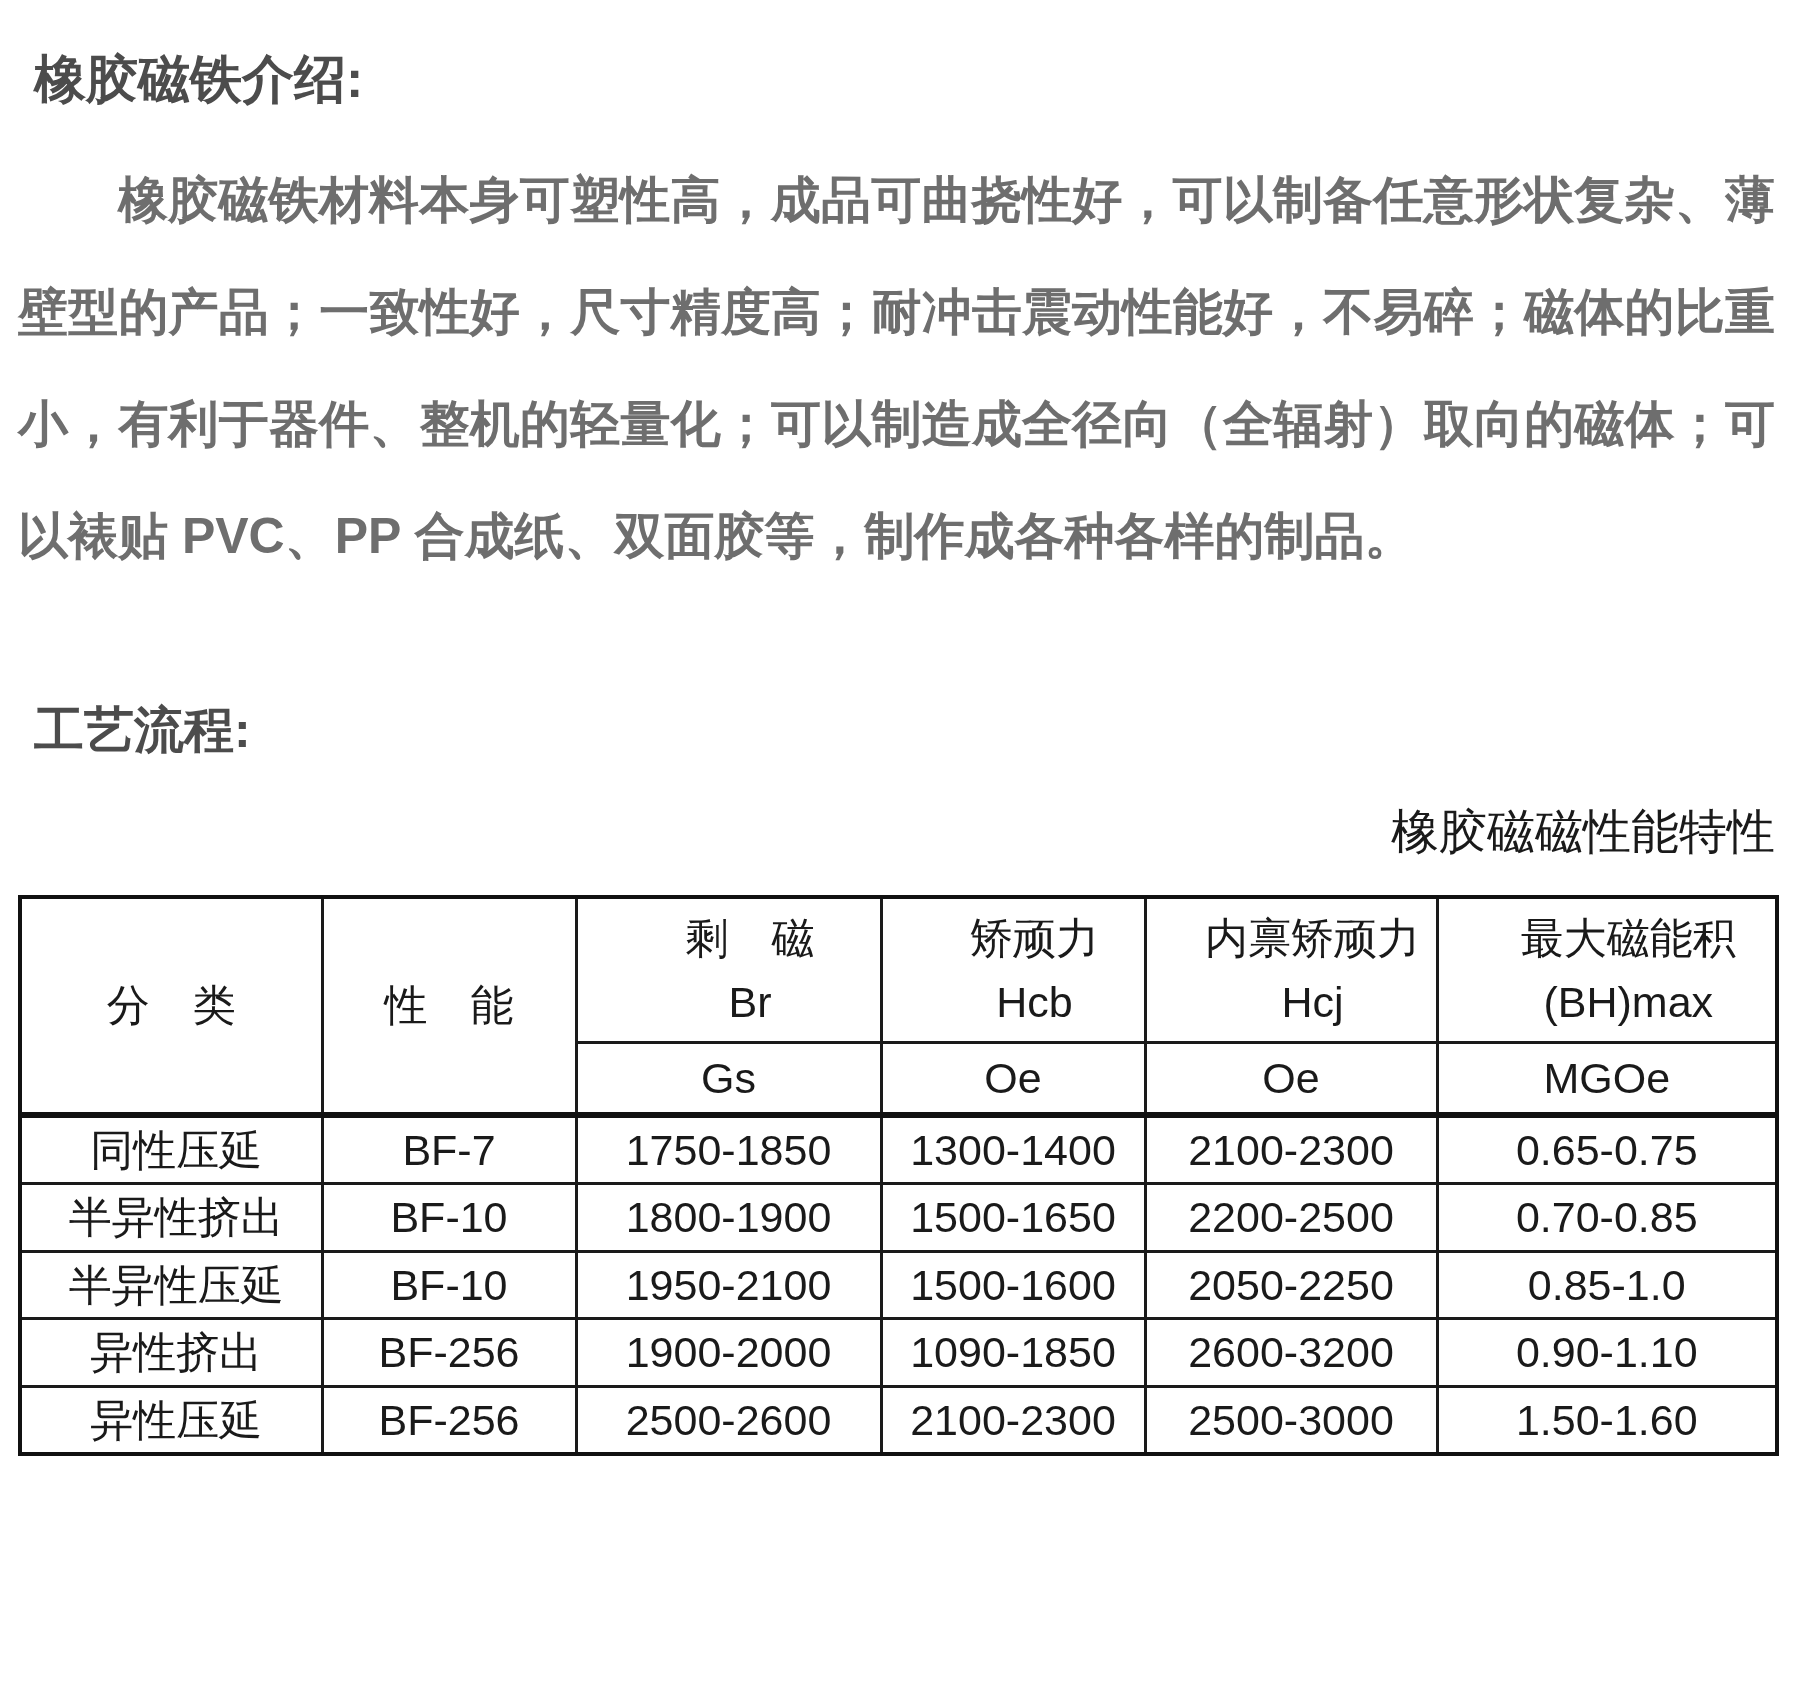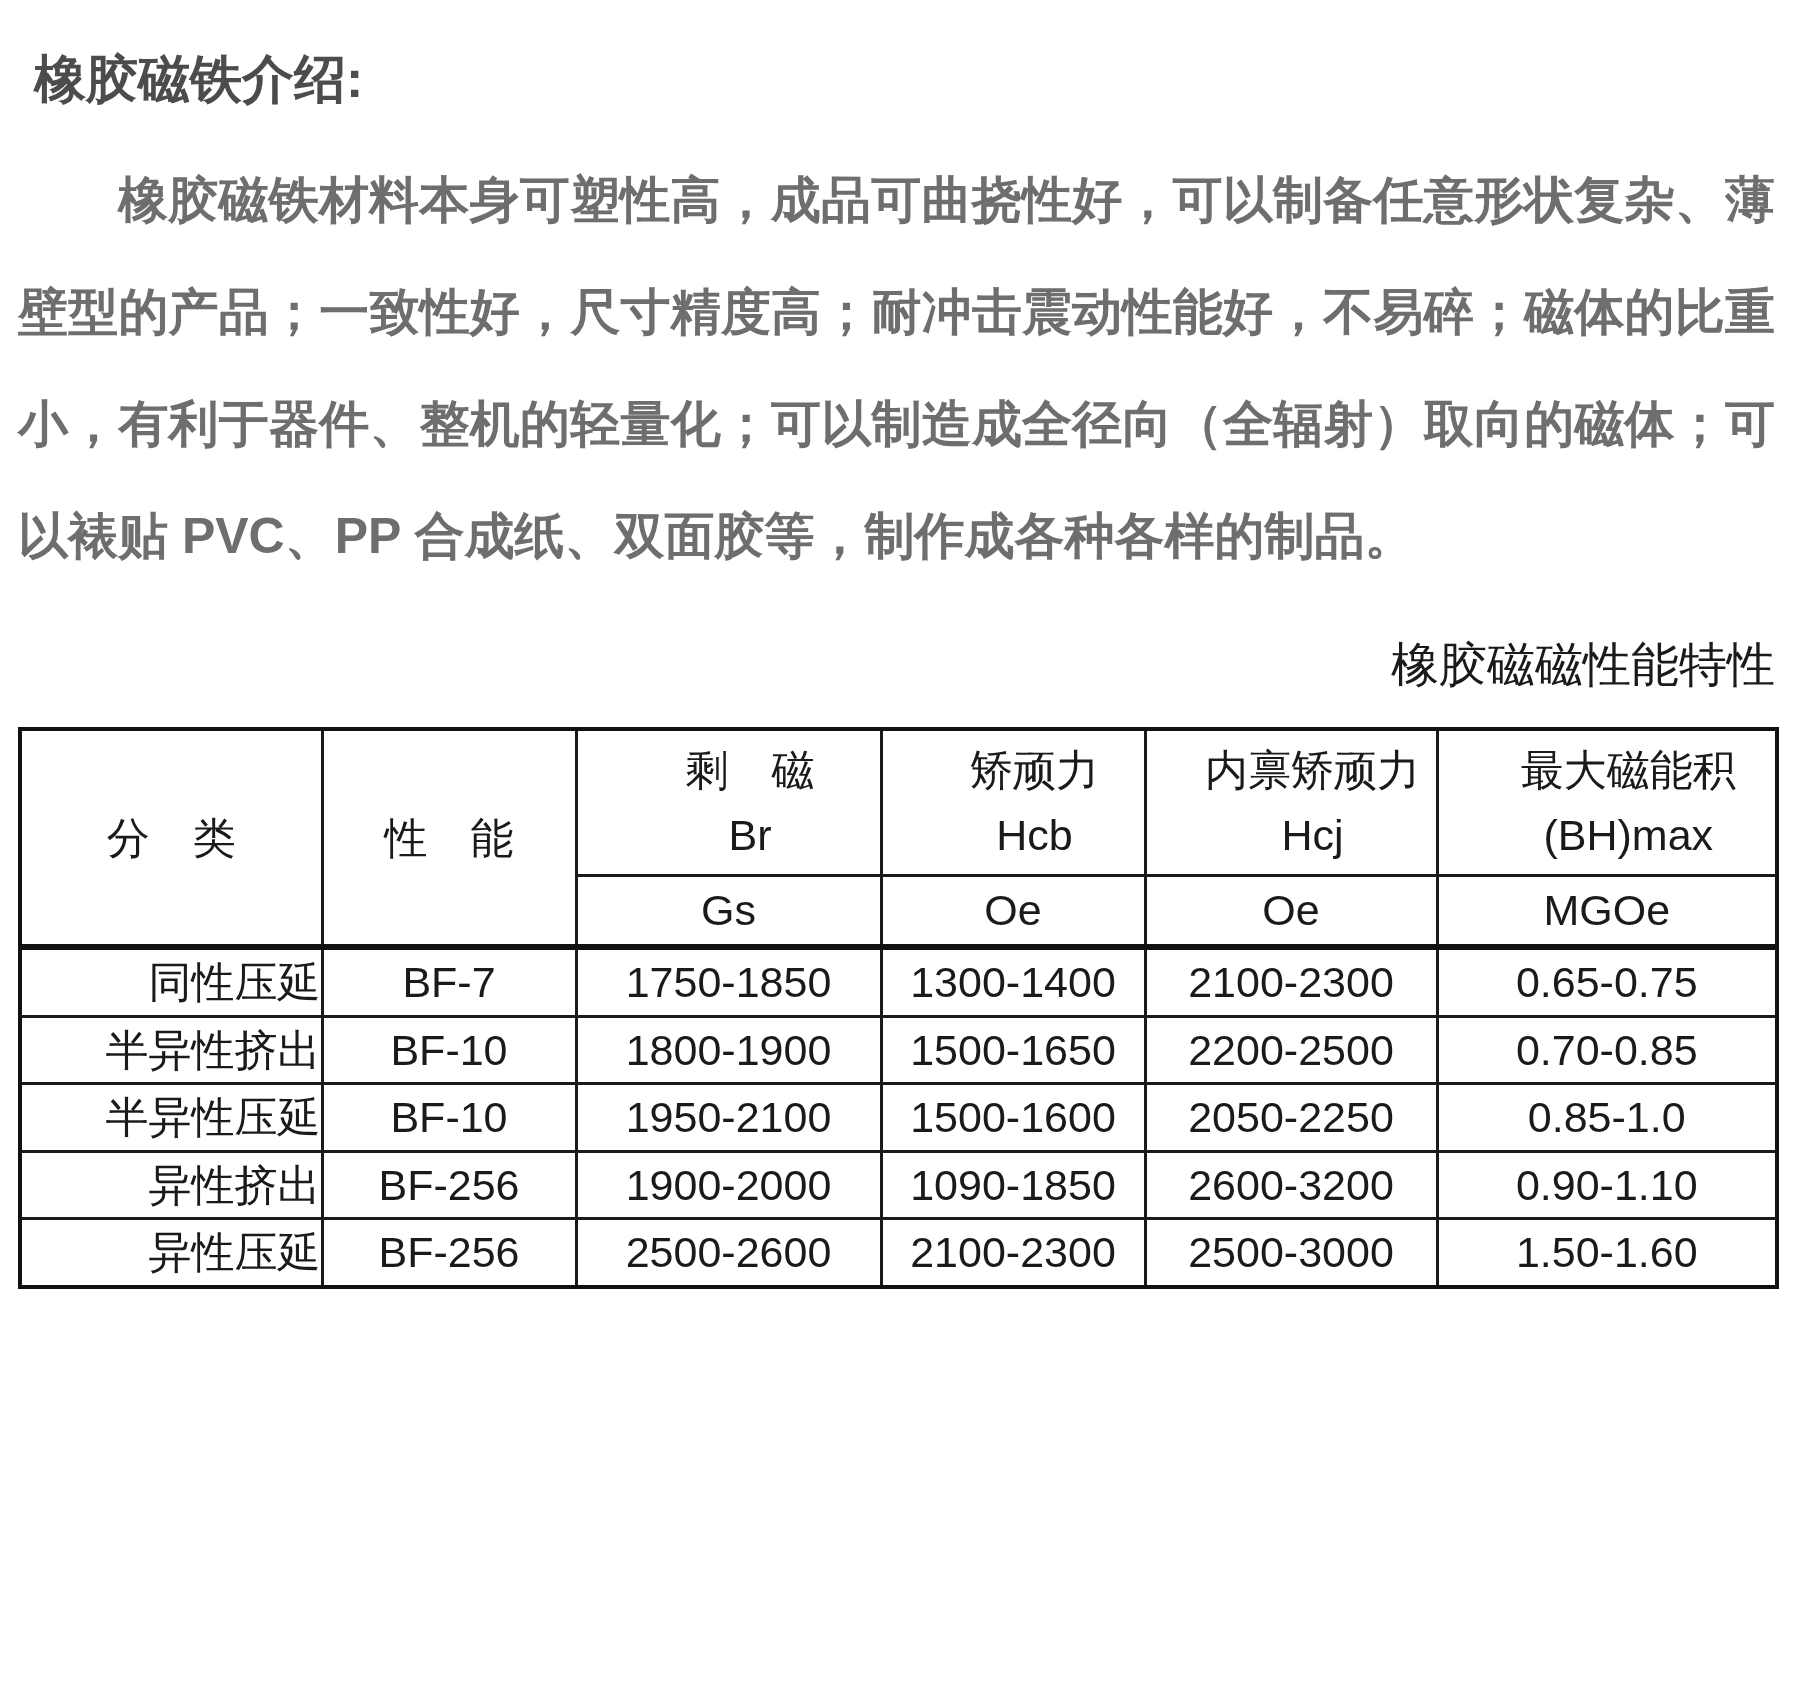--- a/index.html
+++ b/index.html
@@ -51,32 +51,33 @@
     text-align: center;
     padding: 0;
     font-size: 43px;
     line-height: 1.5;
   }
   table.perf thead tr.names th { height: 146px; vertical-align: middle; }
   table.perf thead tr.units th { height: 72px; border-top-width: 2px; vertical-align: middle; }
   table.perf thead th.rowspan2 { vertical-align: middle; }
   table.perf tbody td { height: 59px; }
   table.perf tbody tr.first td { border-top: 6px solid #111111; }
-  table.perf tbody td.cat { text-align: right; padding-left: 10px; }
+  table.perf tbody td.cat { text-align: center; padding-left: 10px; }
   .hdr-line { display: block; padding-left: 43px; }
 </style>
 </head>
 <body>
 
 <div class="page">
 
   <h1 class="heading">橡胶磁铁介绍:</h1>
 
   <p class="para indent">橡胶磁铁材料本身可塑性高，成品可曲挠性好，可以制备任意形状复杂、薄壁型的产品；一致性好，尺寸精度高；耐冲击震动性能好，不易碎；磁体的比重小，有利于器件、整机的轻量化；可以制造成全径向（全辐射）取向的磁体；可以裱贴 PVC、PP 合成纸、双面胶等，制作成各种各样的制品。</p>
 
+  <h2 class="heading process">工艺流程:</h2>
 
 
   <div class="table-title">橡胶磁磁性能特性</div>
 
   <table class="perf">
     <colgroup>
       <col style="width:302px">
       <col style="width:254px">
       <col style="width:305px">
       <col style="width:264px">

